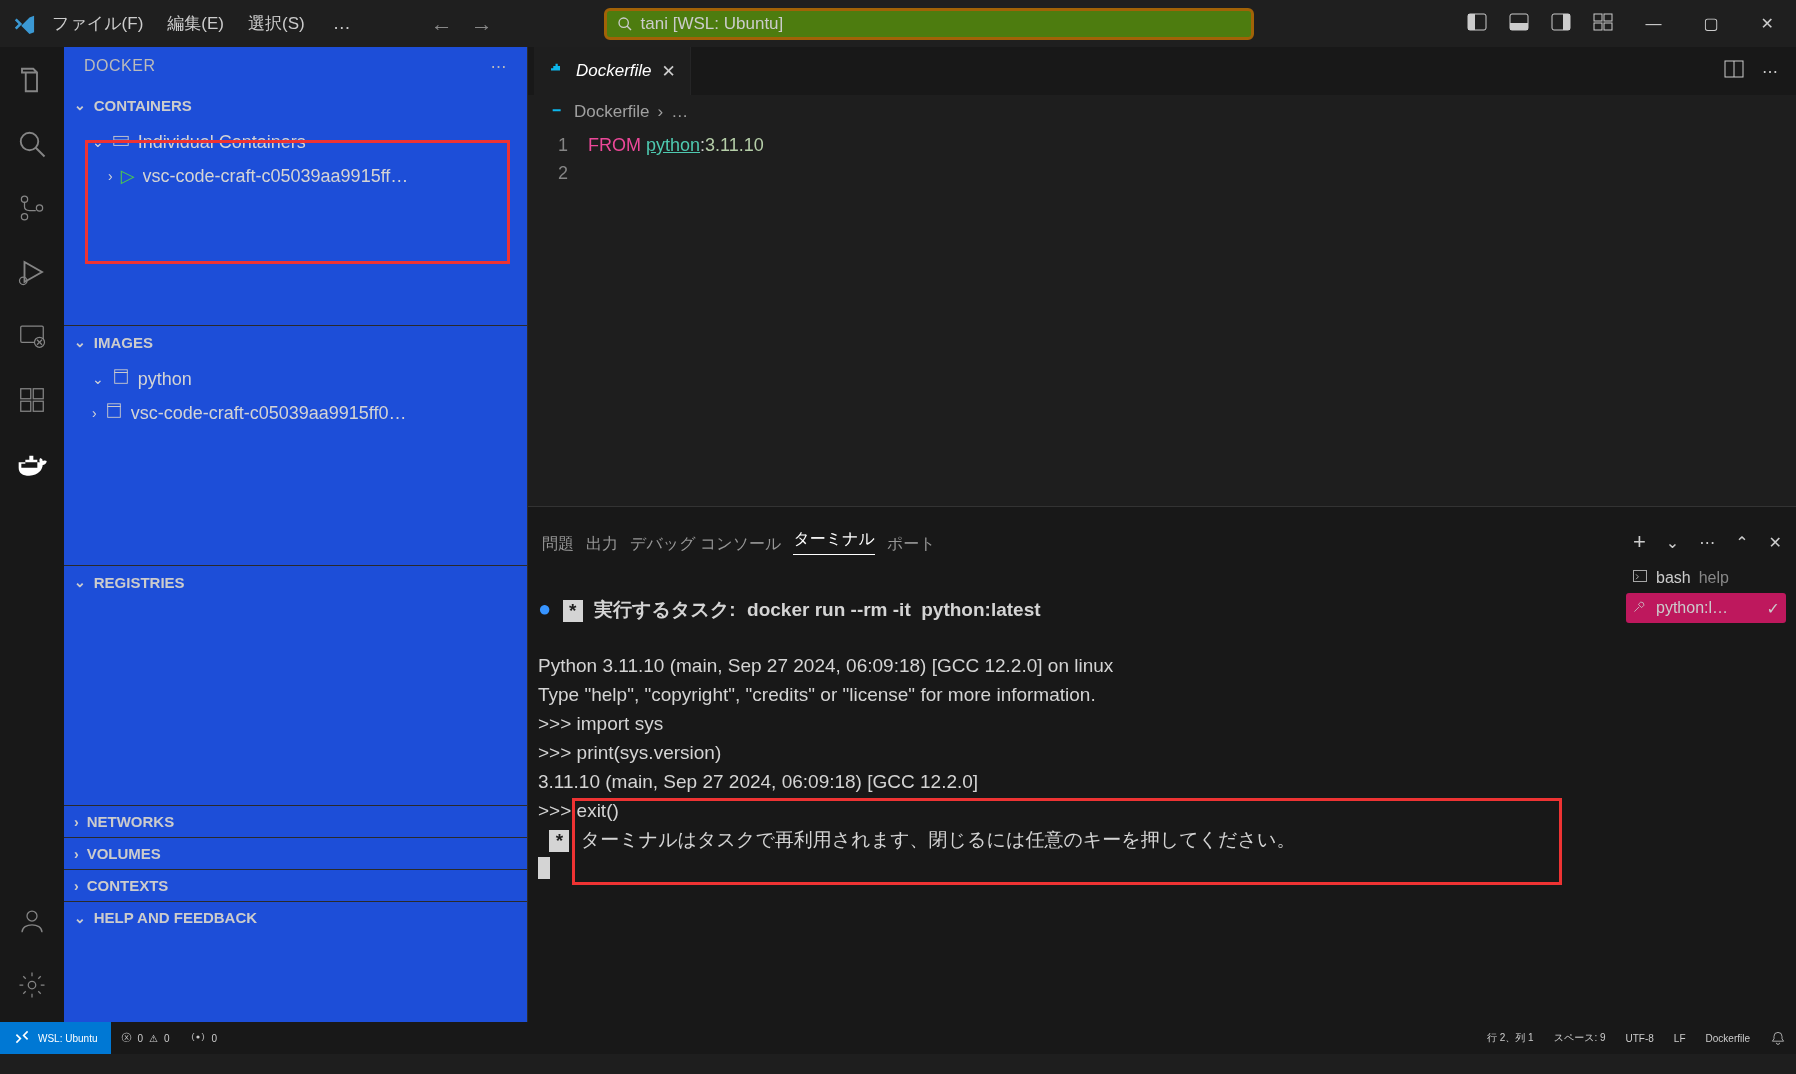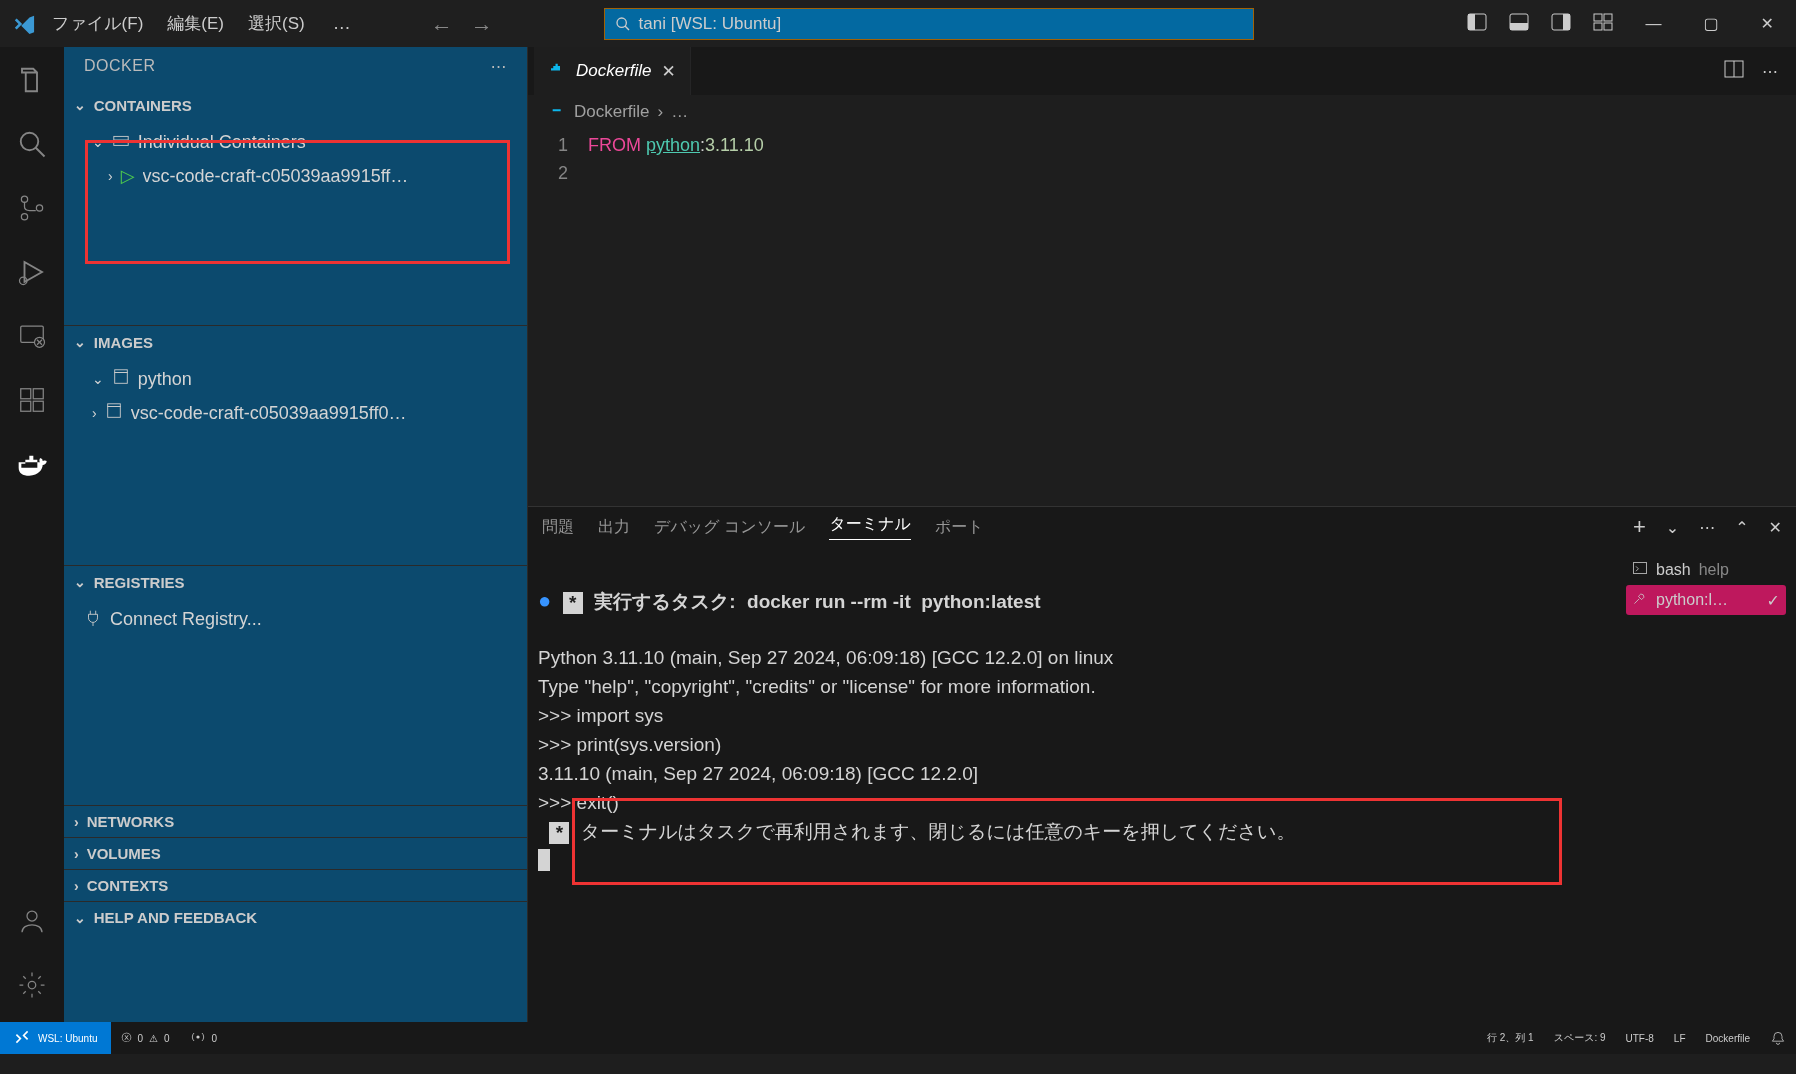--- a/index.html
+++ b/index.html
@@ -3,30 +3,30 @@
 <meta charset="utf-8">
 <style>
 * { margin:0; padding:0; box-sizing:border-box; font-family:"Segoe UI","Yu Gothic UI",sans-serif; }
 body { background:#1e1e1e; color:#ccc; width:1796px; height:1074px; overflow:hidden; }
 .titlebar { height:47px; background:#1f1f1f; display:flex; align-items:center; padding:0 12px; gap:8px; }
 .vsc-logo { width:24px; height:24px; display:flex; align-items:center; justify-content:center; }
 .menu-item { padding:4px 8px; color:#ccc; font-size:17px; cursor:pointer; border-radius:4px; }
 .menu-ell { padding:4px 12px; color:#ccc; font-size:18px; cursor:pointer; }
 .nav-arrows { display:flex; gap:18px; margin-left:60px; }
 .nav-arrow { color:#888; cursor:pointer; font-size:22px; }
-.search-box { flex:1; max-width:650px; margin:0 auto; height:32px; background:#0369a1; border:1px solid #a16207; border-radius:0; display:flex; align-items:center; padding:0 10px; gap:8px; color:#ccc; font-size:17px; }
+.search-box { flex:1; max-width:650px; margin:0 auto; height:32px; background:#4d7c0f; border:3px solid #a16207; border-radius:6px; display:flex; align-items:center; padding:0 10px; gap:8px; color:#ccc; font-size:17px; }
 .title-right { margin-left:auto; display:flex; align-items:center; gap:22px; }
 .layout-btn { color:#ccc; cursor:pointer; }
 .win-btn { color:#ccc; cursor:pointer; padding:4px 10px; font-size:16px; }
 .main { display:flex; height:975px; }
 .activitybar { width:64px; background:#181818; display:flex; flex-direction:column; align-items:center; padding-top:18px; gap:30px; }
 .act-icon { color:#858585; cursor:pointer; }
 .act-icon.active { color:#fff; }
 .act-spacer { flex:1; }
-.sidebar { width:464px; background:#0c4a6e; display:flex; flex-direction:column; border-right:1px solid #2a2a2a; }
+.sidebar { width:464px; background:#1d4ed8; display:flex; flex-direction:column; border-right:1px solid #2a2a2a; }
 .sb-title { height:38px; display:flex; align-items:center; padding:0 20px; justify-content:space-between; color:#bbb; font-size:16px; letter-spacing:0.5px; }
 .sb-section { }
 .sb-header { height:32px; display:flex; align-items:center; padding:0 10px; gap:8px; color:#ccc; font-size:15px; font-weight:600; cursor:pointer; }
 .sb-header .chev { font-size:14px; color:#ccc; }
 .sb-body { padding:4px 0; }
 .tree-row { display:flex; align-items:center; gap:8px; height:34px; padding-left:20px; cursor:pointer; font-size:18px; color:#d4d4d4; }
 .tree-row.sel { background:#37373d; }
 .editor-pane { flex:1; display:flex; flex-direction:column; background:#1e1e1e; }
 .tabs { height:48px; background:#181818; display:flex; align-items:stretch; padding-left:6px; }
 .tab { display:flex; align-items:center; padding:0 14px; gap:10px; background:#1e1e1e; border-right:1px solid #252526; font-size:17px; color:#fff; font-style:italic; cursor:pointer; }
@@ -34,21 +34,21 @@
 .tab-fill { flex:1; }
 .tab-actions { display:flex; align-items:center; gap:18px; padding-right:18px; color:#ccc; }
 .breadcrumb { height:34px; display:flex; align-items:center; padding-left:22px; gap:8px; color:#a0a0a0; font-size:17px; }
 .code { flex:1; display:flex; }
 .gutter { width:60px; text-align:right; padding-right:20px; color:#858585; font-family:Consolas,monospace; font-size:18px; line-height:28px; padding-top:2px; }
 .lines { flex:1; font-family:Consolas,monospace; font-size:18px; line-height:28px; padding-top:2px; }
 .tok-kw { color:#ec4899; }
 .tok-mod { color:#4ec9b0; text-decoration:underline; }
 .tok-num { color:#b5cea8; }
 .panel { height:516px; border-top:1px solid #333; display:flex; flex-direction:column; background:#181818; }
-.panel-tabs { height:40px; display:flex; align-items:center; padding:0 14px; gap:24px; font-size:16px; color:#969696; }
+.panel-tabs { height:40px; display:flex; align-items:flex-end; padding:0 14px; gap:12px; font-size:16px; color:#969696;margin-top:8px; }
 .ptab { cursor:pointer; }
 .ptab.active { color:#fff; border-bottom:1px solid #fff; padding-bottom:4px; }
 .panel-actions { margin-left:auto; display:flex; gap:20px; align-items:center; color:#ccc; }
 .term-wrap { flex:1; display:flex; }
 .term { flex:1; padding:14px 14px 14px 10px; font-family:Consolas,"Courier New",monospace; font-size:19px; line-height:27px; color:#d4d4d4; white-space:pre-wrap; }
 .term-side { width:180px; padding:8px 10px; font-size:16px; color:#ccc; }
 .term-side-row { display:flex; align-items:center; gap:8px; height:30px; padding:2px 6px; cursor:pointer; border-radius:3px; }
 .term-side-row.sel { background:#be185d; }
 .statusbar { height:32px; background:#181818; display:flex; align-items:center; font-size:10px; color:#ccc; }
 .sb-remote { background:#0078d4; color:#fff; height:100%; display:flex; align-items:center; padding:0 14px; gap:8px; }
@@ -209,28 +209,20 @@
           <span style="white-space:nowrap;overflow:hidden;text-overflow:ellipsis;">vsc-code-craft-c05039aa9915ff0…</span>
         </div>
       </div>
     </div>
 
     <div class="sb-section" style="flex:0 0 240px;border-top:1px solid #2a2a2a;">
       <div class="sb-header">
         <span class="chev">⌄</span>
         <span>REGISTRIES</span>
       </div>
-      <div class="sb-body">
-        <div class="tree-row" style="padding-left:20px;">
-          <span><svg width="18" height="18" viewBox="0 0 20 20">
-                <path d="M7 3v4m6-4v4M5 7h10v4a5 5 0 01-10 0V7zm5 9v4" stroke="#ccc" fill="none"></path>
-              </svg></span>
-          <span>Connect Registry...</span>
-        </div>
-      </div>
     </div>
 
     <div class="sb-header" style="border-top:1px solid #2a2a2a;">
       <span class="chev">›</span>
       <span>NETWORKS</span>
     </div>
     <div class="sb-header" style="border-top:1px solid #2a2a2a;">
       <span class="chev">›</span>
       <span>VOLUMES</span>
     </div>

